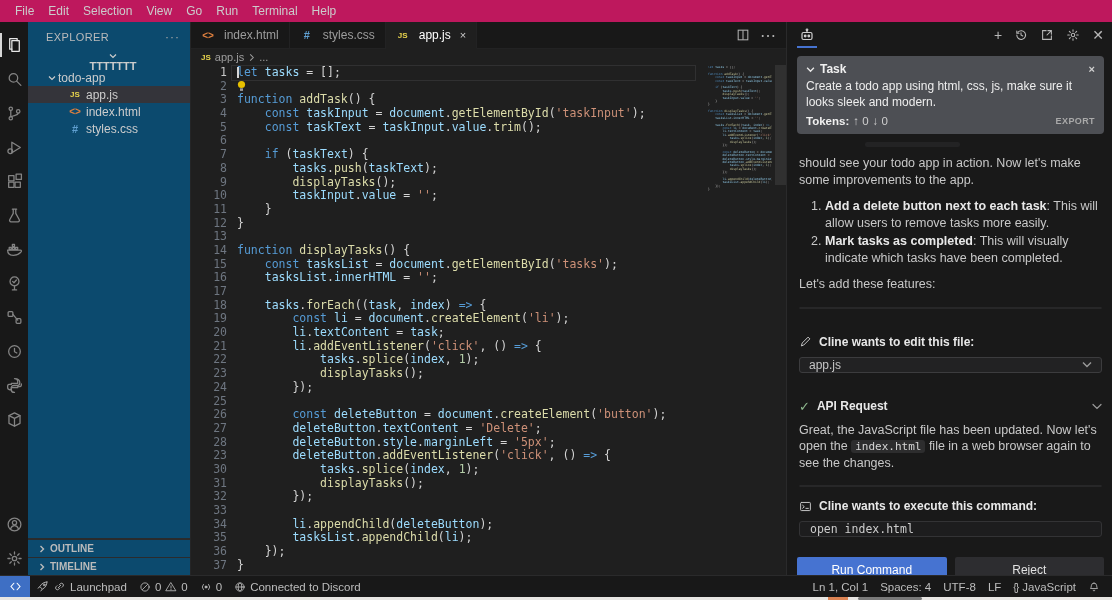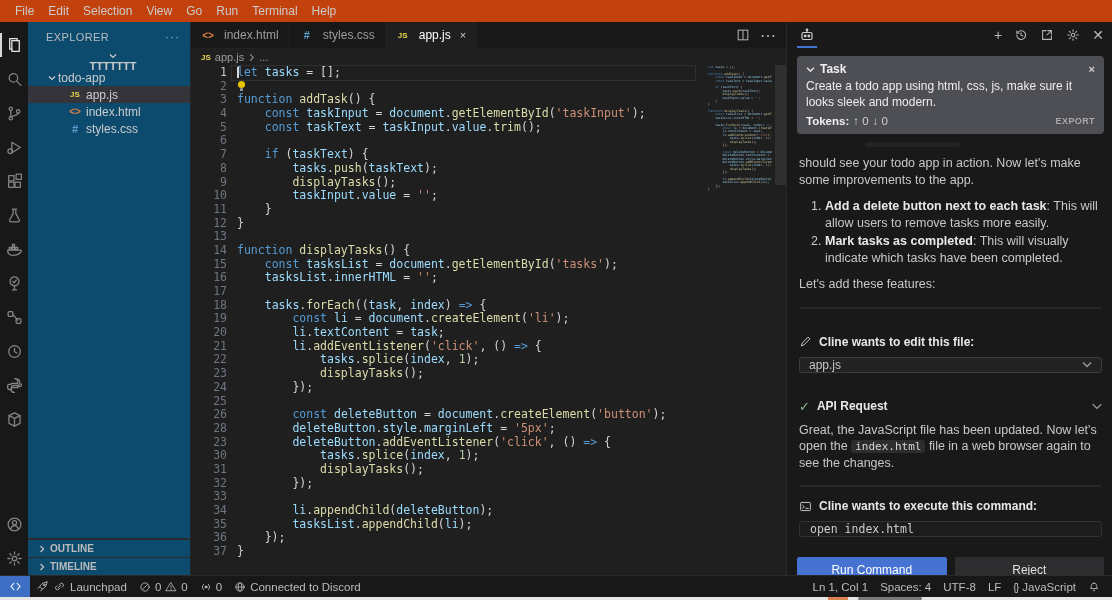--- a/index.html
+++ b/index.html
@@ -1,20 +1,20 @@
 <!DOCTYPE html>
 <html><head>
 <meta charset="utf-8">
 <style>
   html,body{margin:0;padding:0;background:#000;}
   body{width:1112px;height:600px;overflow:hidden;font-family:"Liberation Sans",sans-serif;-webkit-font-smoothing:antialiased;}
   .app{width:1112px;height:600px;display:flex;flex-direction:column;background:#1f1f1f;position:relative;}
 
   
-  .menubar{height:22px;background:#c2410c;display:flex;align-items:center;padding-left:8px;flex:0 0 auto;}
+  .menubar{height:22px;background:#be185d;display:flex;align-items:center;padding-left:8px;flex:0 0 auto;}
   .menubar span{color:#cccccc;font-size:12px;padding:0 7px;cursor:default;}
 
   
   .main{flex:1 1 auto;display:flex;min-height:0;}
 
   
   .activitybar{width:28px;background:#181818;display:flex;flex-direction:column;align-items:center;padding-top:6px;flex:0 0 auto;}
   .abicon{width:28px;height:34px;display:flex;align-items:center;justify-content:center;position:relative;}
   .abicon svg{stroke:#848484;fill:none;stroke-width:1.2;stroke-linecap:round;stroke-linejoin:round;}
   .abicon.active svg{stroke:#e7e7e7;}
@@ -339,20 +339,21 @@
             <div class="crow"><span class="lnum">17</span><span class="ltext"></span></div>
             <div class="crow"><span class="lnum">18</span><span class="ltext"><span class="tk-p">    </span><span class="tk-v">tasks</span><span class="tk-p">.</span><span class="tk-f">forEach</span><span class="tk-p">((</span><span class="tk-v">task</span><span class="tk-p">, </span><span class="tk-v">index</span><span class="tk-p">) </span><span class="tk-k">=&gt;</span><span class="tk-p"> {</span></span></div>
             <div class="crow"><span class="lnum">19</span><span class="ltext"><span class="tk-p">        </span><span class="tk-k">const</span><span class="tk-p"> </span><span class="tk-v">li</span><span class="tk-p"> = </span><span class="tk-v">document</span><span class="tk-p">.</span><span class="tk-f">createElement</span><span class="tk-p">(</span><span class="tk-s">'li'</span><span class="tk-p">);</span></span></div>
             <div class="crow"><span class="lnum">20</span><span class="ltext"><span class="tk-p">        </span><span class="tk-v">li</span><span class="tk-p">.</span><span class="tk-v">textContent</span><span class="tk-p"> = </span><span class="tk-v">task</span><span class="tk-p">;</span></span></div>
             <div class="crow"><span class="lnum">21</span><span class="ltext"><span class="tk-p">        </span><span class="tk-v">li</span><span class="tk-p">.</span><span class="tk-f">addEventListener</span><span class="tk-p">(</span><span class="tk-s">'click'</span><span class="tk-p">, () </span><span class="tk-k">=&gt;</span><span class="tk-p"> {</span></span></div>
             <div class="crow"><span class="lnum">22</span><span class="ltext"><span class="tk-p">            </span><span class="tk-v">tasks</span><span class="tk-p">.</span><span class="tk-f">splice</span><span class="tk-p">(</span><span class="tk-v">index</span><span class="tk-p">, </span><span class="tk-n">1</span><span class="tk-p">);</span></span></div>
             <div class="crow"><span class="lnum">23</span><span class="ltext"><span class="tk-p">            </span><span class="tk-f">displayTasks</span><span class="tk-p">();</span></span></div>
             <div class="crow"><span class="lnum">24</span><span class="ltext"><span class="tk-p">        });</span></span></div>
             <div class="crow"><span class="lnum">25</span><span class="ltext"></span></div>
             <div class="crow"><span class="lnum">26</span><span class="ltext"><span class="tk-p">        </span><span class="tk-k">const</span><span class="tk-p"> </span><span class="tk-v">deleteButton</span><span class="tk-p"> = </span><span class="tk-v">document</span><span class="tk-p">.</span><span class="tk-f">createElement</span><span class="tk-p">(</span><span class="tk-s">'button'</span><span class="tk-p">);</span></span></div>
+            <div class="crow"><span class="lnum">27</span><span class="ltext"><span class="tk-p">        </span><span class="tk-v">deleteButton</span><span class="tk-p">.</span><span class="tk-v">textContent</span><span class="tk-p"> = </span><span class="tk-s">'Delete'</span><span class="tk-p">;</span></span></div>
             <div class="crow"><span class="lnum">28</span><span class="ltext"><span class="tk-p">        </span><span class="tk-v">deleteButton</span><span class="tk-p">.</span><span class="tk-v">style</span><span class="tk-p">.</span><span class="tk-v">marginLeft</span><span class="tk-p"> = </span><span class="tk-s">'5px'</span><span class="tk-p">;</span></span></div>
             <div class="crow"><span class="lnum">23</span><span class="ltext"><span class="tk-p">        </span><span class="tk-v">deleteButton</span><span class="tk-p">.</span><span class="tk-f">addEventListener</span><span class="tk-p">(</span><span class="tk-s">'click'</span><span class="tk-p">, () </span><span class="tk-k">=&gt;</span><span class="tk-p"> {</span></span></div>
             <div class="crow"><span class="lnum">30</span><span class="ltext"><span class="tk-p">            </span><span class="tk-v">tasks</span><span class="tk-p">.</span><span class="tk-f">splice</span><span class="tk-p">(</span><span class="tk-v">index</span><span class="tk-p">, </span><span class="tk-n">1</span><span class="tk-p">);</span></span></div>
             <div class="crow"><span class="lnum">31</span><span class="ltext"><span class="tk-p">            </span><span class="tk-f">displayTasks</span><span class="tk-p">();</span></span></div>
             <div class="crow"><span class="lnum">32</span><span class="ltext"><span class="tk-p">        });</span></span></div>
             <div class="crow"><span class="lnum">33</span><span class="ltext"></span></div>
             <div class="crow"><span class="lnum">34</span><span class="ltext"><span class="tk-p">        </span><span class="tk-v">li</span><span class="tk-p">.</span><span class="tk-f">appendChild</span><span class="tk-p">(</span><span class="tk-v">deleteButton</span><span class="tk-p">);</span></span></div>
             <div class="crow"><span class="lnum">35</span><span class="ltext"><span class="tk-p">        </span><span class="tk-v">tasksList</span><span class="tk-p">.</span><span class="tk-f">appendChild</span><span class="tk-p">(</span><span class="tk-v">li</span><span class="tk-p">);</span></span></div>
             <div class="crow"><span class="lnum">36</span><span class="ltext"><span class="tk-p">    });</span></span></div>
             <div class="crow"><span class="lnum">37</span><span class="ltext"><span class="tk-p">}</span></span></div>

